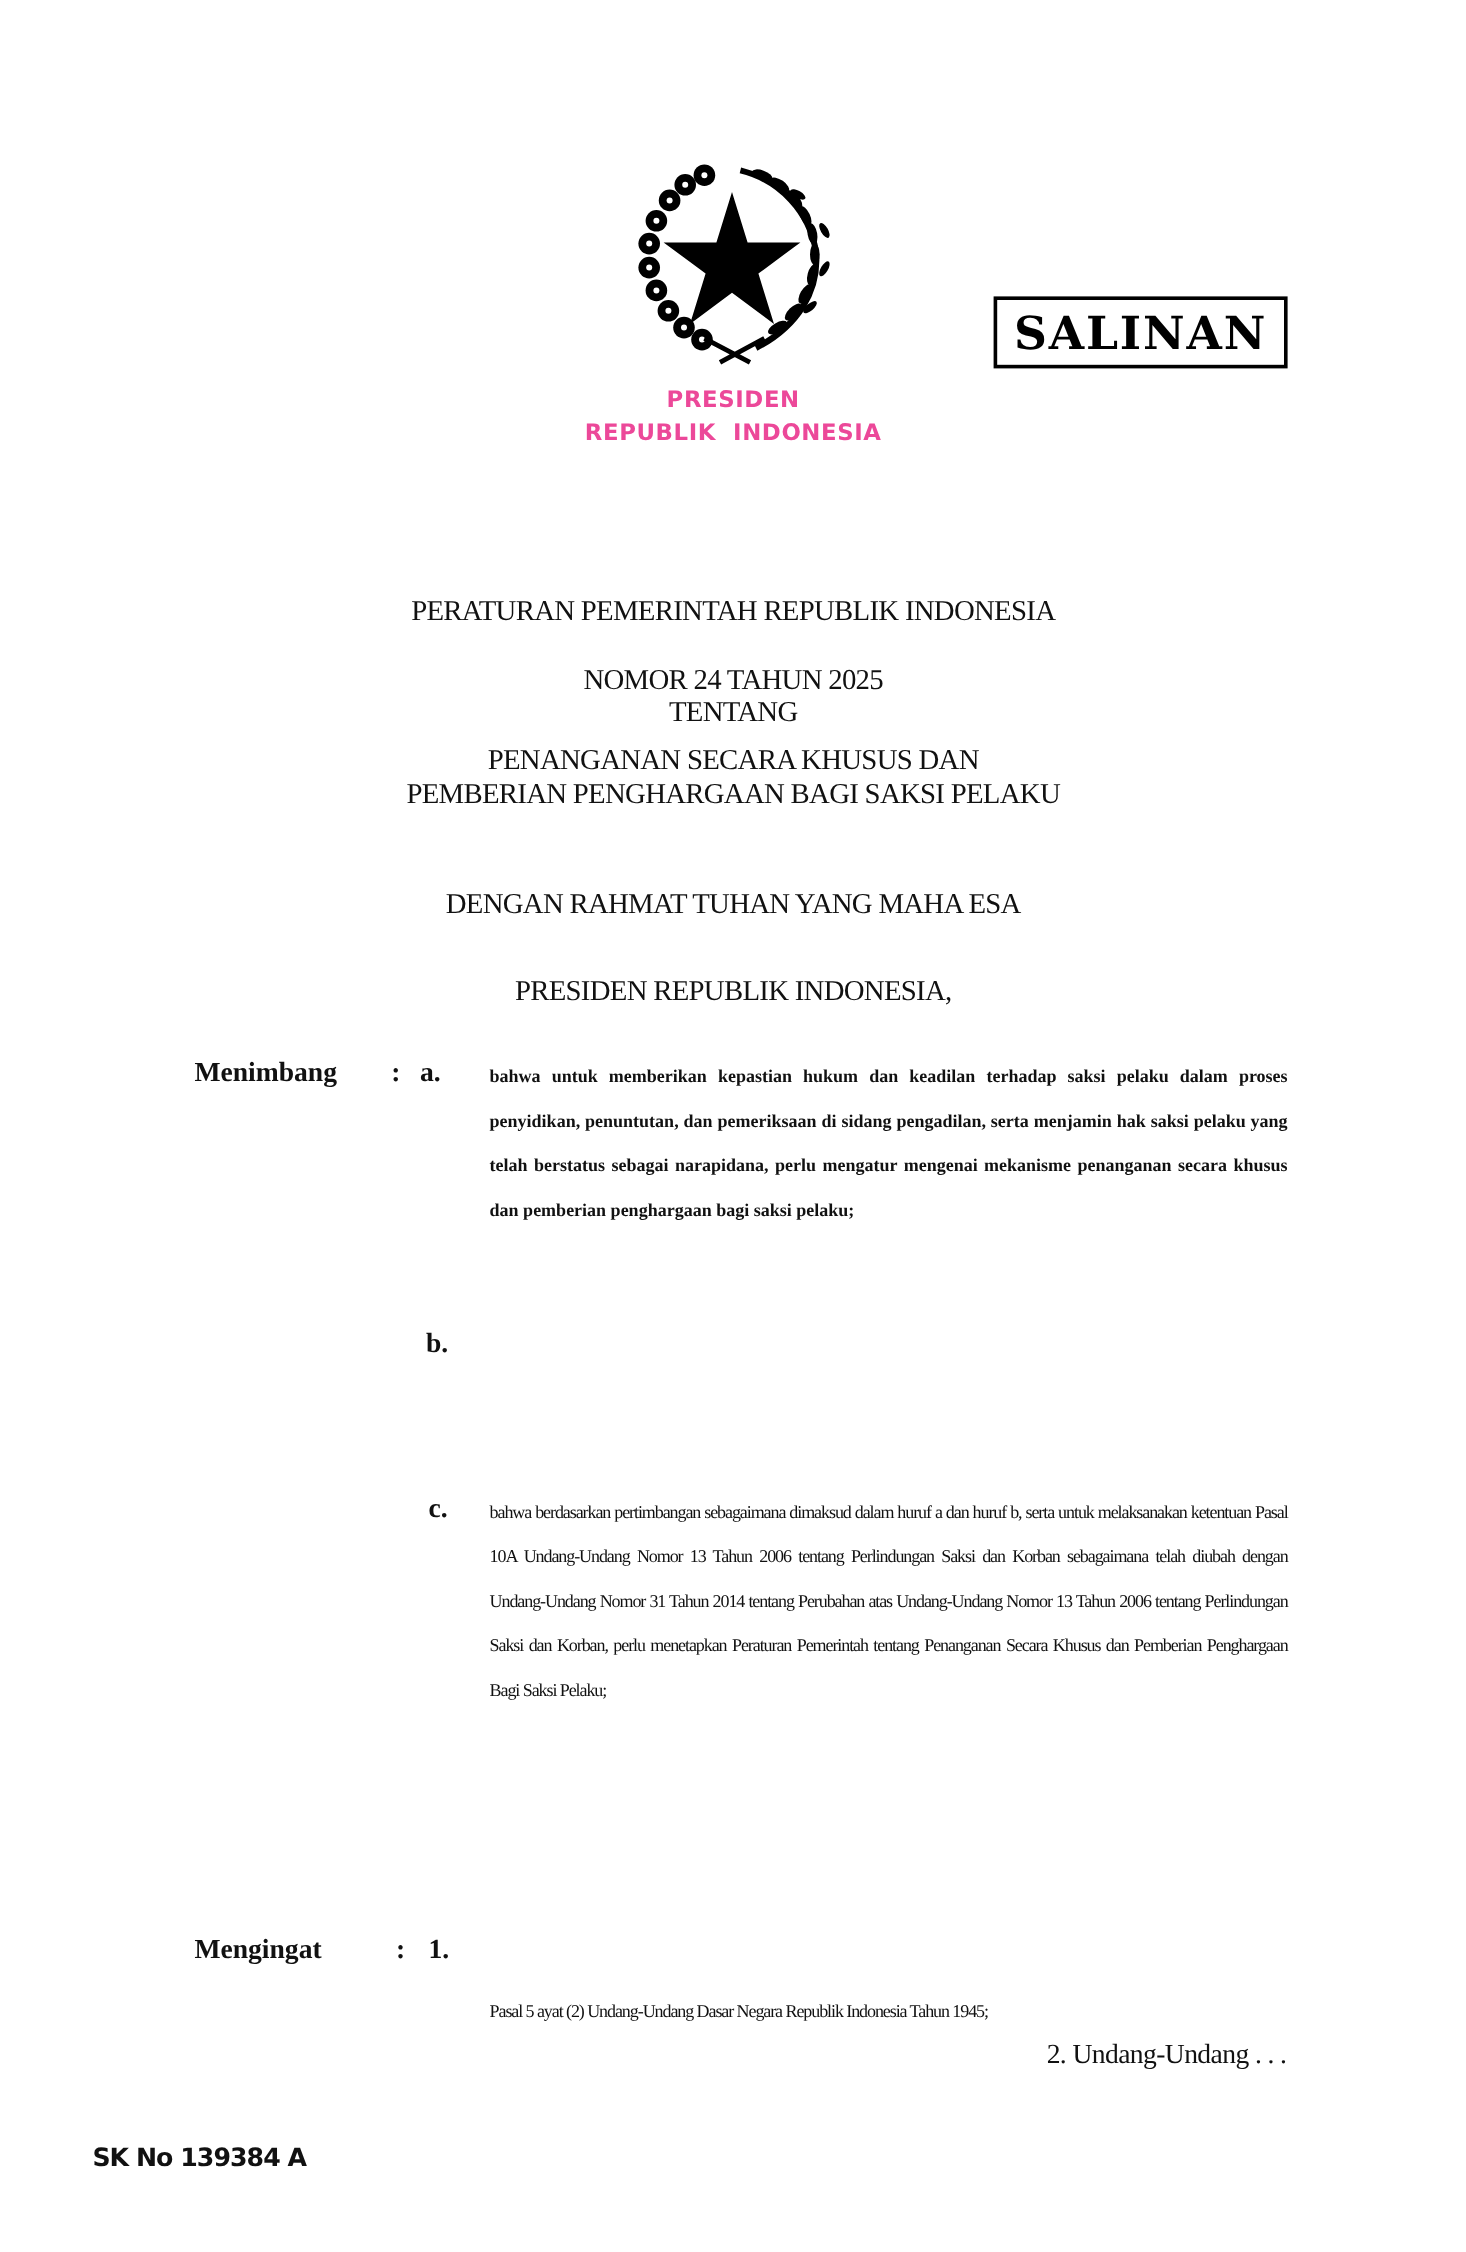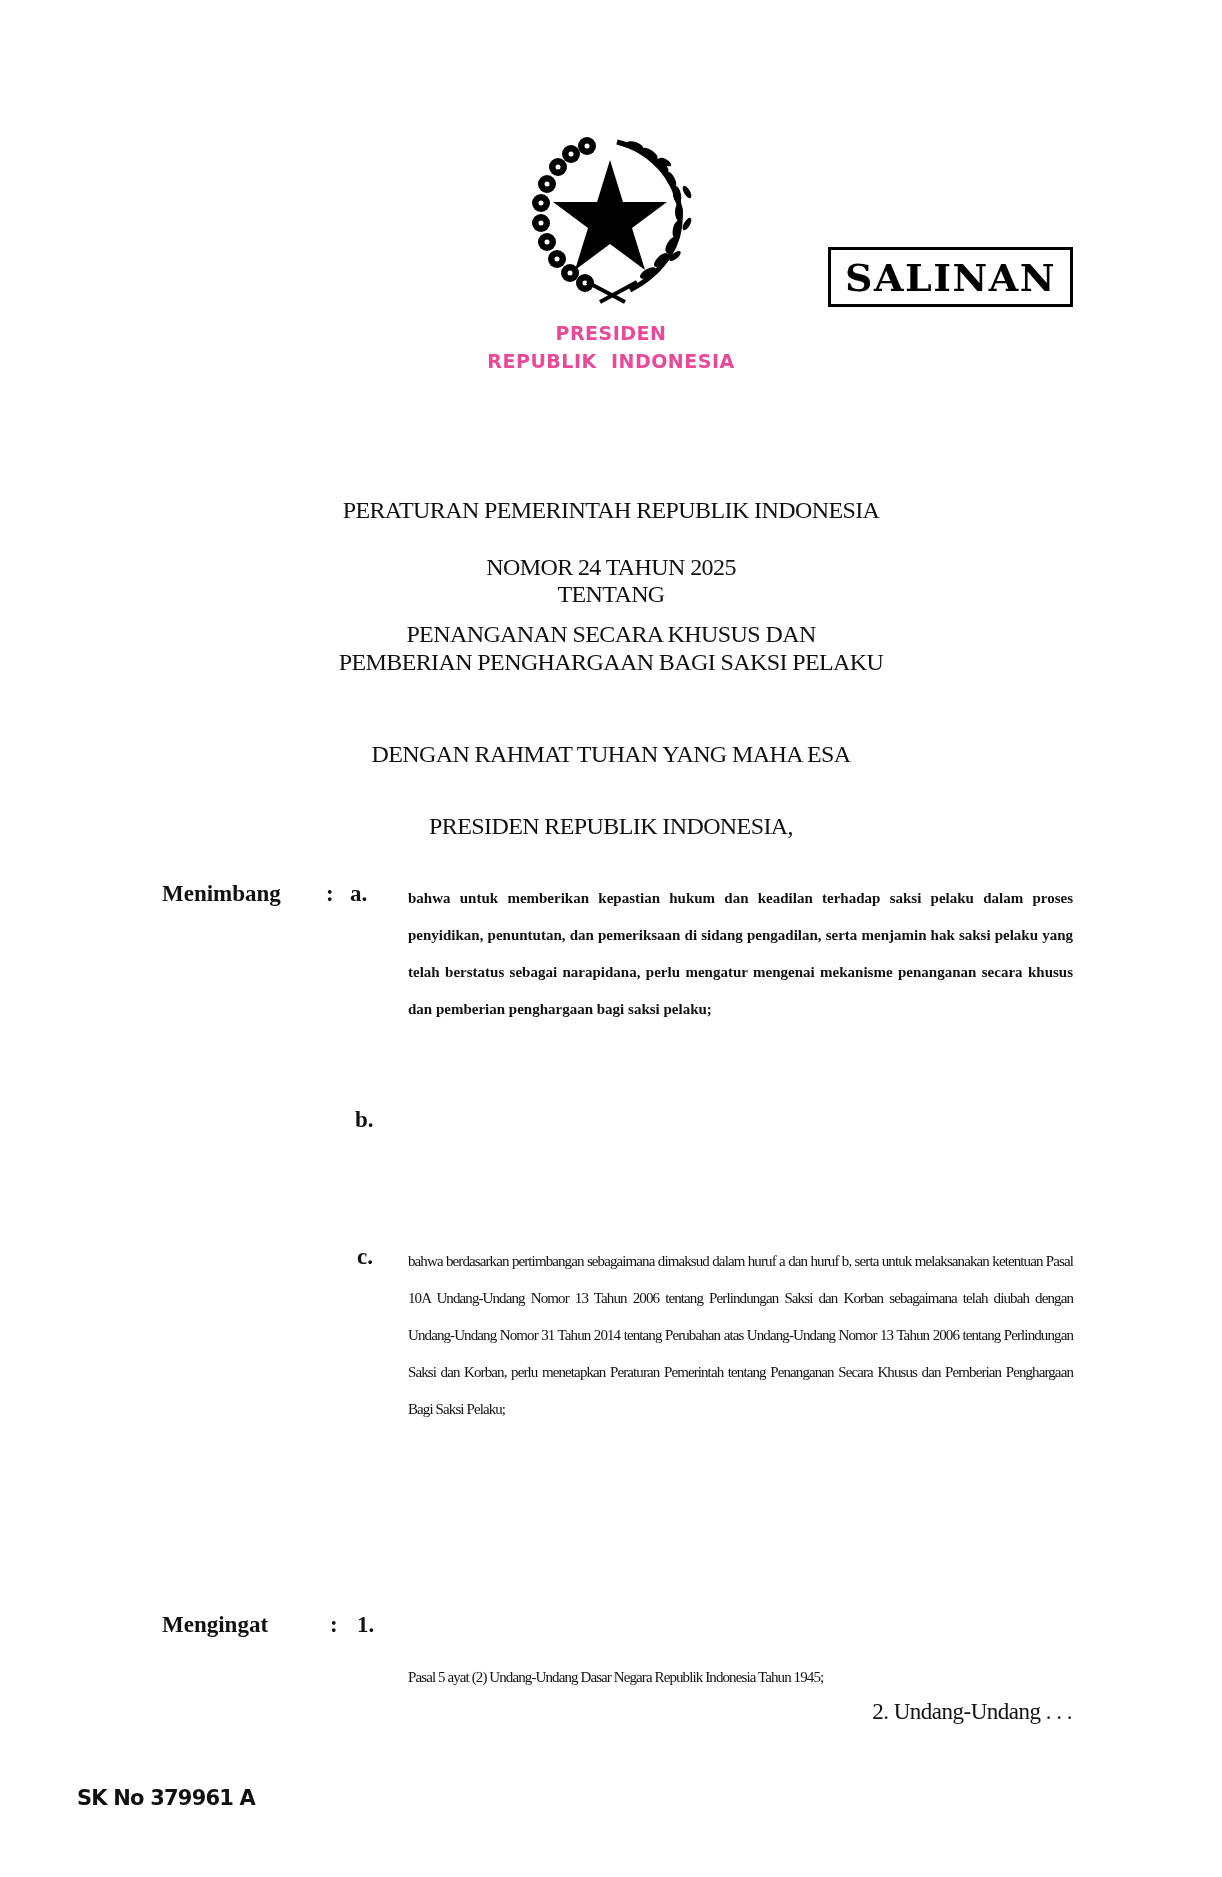--- a/index.html
+++ b/index.html
@@ -223,15 +223,15 @@
   <div class="marker" style="left:357px; top:1243px;">c.</div>
   <div class="para narrow" style="top:1243px;">bahwa berdasarkan pertimbangan sebagaimana dimaksud dalam huruf a dan huruf b, serta untuk melaksanakan ketentuan Pasal 10A Undang-Undang Nomor 13 Tahun 2006 tentang Perlindungan Saksi dan Korban sebagaimana telah diubah dengan Undang-Undang Nomor 31 Tahun 2014 tentang Perubahan atas Undang-Undang Nomor 13 Tahun 2006 tentang Perlindungan Saksi dan Korban, perlu menetapkan Peraturan Pemerintah tentang Penanganan Secara Khusus dan Pemberian Penghargaan Bagi Saksi Pelaku;</div>
 
   <div class="label" style="top:1611px;">Mengingat</div>
   <div class="colon" style="left:330px; top:1611px;">:</div>
   <div class="marker" style="left:357px; top:1611px;">1.</div>
   <div class="para narrow" style="top:1611px; text-align:left;margin-top:48px;">Pasal 5 ayat (2) Undang-Undang Dasar Negara Republik Indonesia Tahun 1945;</div>
 
   <div class="continuation">2. Undang-Undang . . .</div>
 
-  <div class="footer-sk">SK No 379961 A</div>
+  <div class="footer-sk">SK No 139384 A</div>
 
 </div>
 
 </body></html>

